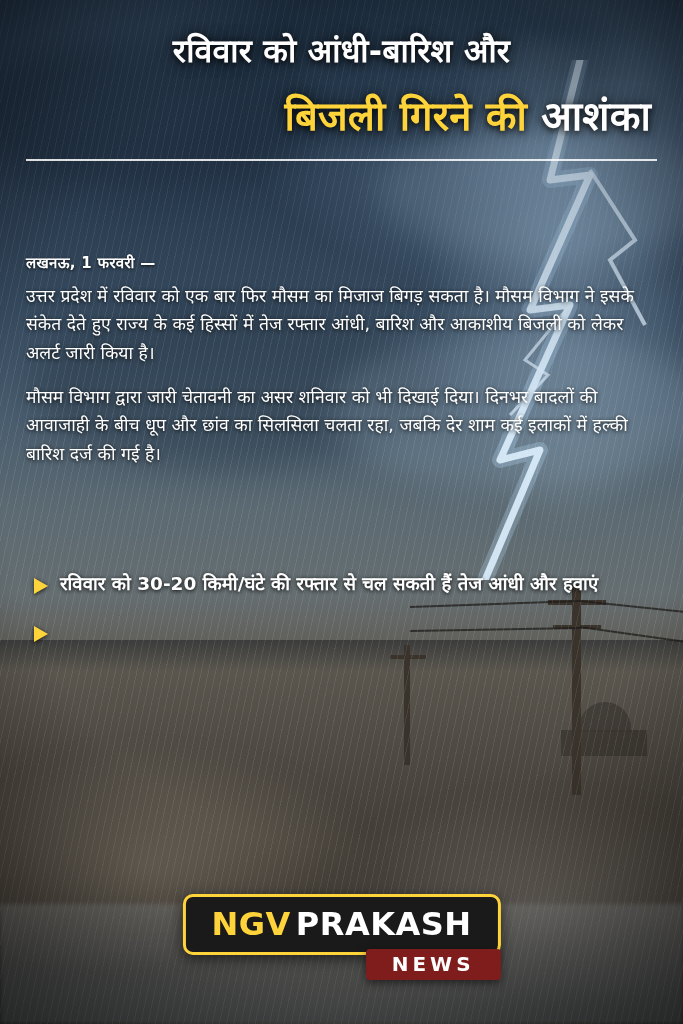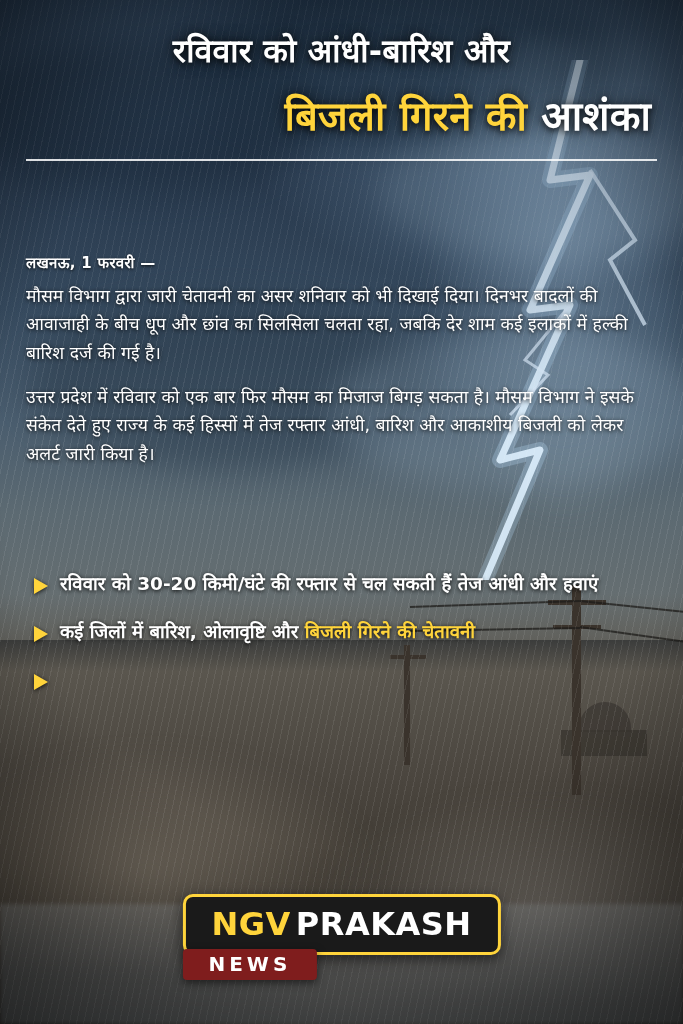--- a/index.html
+++ b/index.html
@@ -160,21 +160,21 @@
   }
   .bullet .btxt{
     color:#fff;font-size:18.5px;line-height:1.5;font-weight:bold;
     text-shadow:0 1px 4px rgba(0,0,0,.95);
   }
   .bullet .btxt .yellow{color:#ffd43b;}
 
   
   .logo{
     position:absolute;left:50%;transform:translateX(-50%);
-    bottom:44px;text-align:left;
+    bottom:44px;text-align:right;
   }
   .logo-main{
     display:inline-block;
     background:#1a1a1a;
     border:3px solid #ffd43b;
     border-radius:10px;
     padding:8px 26px 9px;
     box-shadow:0 4px 14px rgba(0,0,0,.6);
   }
   .logo-main .ngv{color:#ffd43b;font-size:32px;font-weight:bold;letter-spacing:.5px;}
@@ -236,38 +236,31 @@
     <div class="head-line h2">रविवार को आंधी-बारिश और</div>
     <div class="head-line h3">
       <span class="yellow">बिजली गिरने की</span>
       <span>आशंका</span>
     </div>
     <div class="rule"></div>
   </div>
 
   <div class="body-area">
     <div class="dateline">लखनऊ, 1 फरवरी —</div>
+    <p class="para">उत्तर प्रदेश में रविवार को एक बार फिर मौसम का मिजाज बिगड़ सकता है। मौसम विभाग ने इसके संकेत देते हुए राज्य के कई हिस्सों में तेज रफ्तार आंधी, बारिश और आकाशीय बिजली को लेकर अलर्ट जारी किया है।</p>
     <p class="para">मौसम विभाग द्वारा जारी चेतावनी का असर शनिवार को भी दिखाई दिया। दिनभर बादलों की आवाजाही के बीच धूप और छांव का सिलसिला चलता रहा, जबकि देर शाम कई इलाकों में हल्की बारिश दर्ज की गई है।</p>
-    <p class="para">उत्तर प्रदेश में रविवार को एक बार फिर मौसम का मिजाज बिगड़ सकता है। मौसम विभाग ने इसके संकेत देते हुए राज्य के कई हिस्सों में तेज रफ्तार आंधी, बारिश और आकाशीय बिजली को लेकर अलर्ट जारी किया है।</p>
   </div>
 
   <div class="bullets">
     <div class="bullet">
       <span class="marker"></span>
       <span class="btxt">रविवार को 30-20 किमी/घंटे की रफ्तार से चल सकती हैं तेज आंधी और हवाएं</span>
     </div>
     <div class="bullet">
       <span class="marker"></span>
-      <span class="btxt">
-        <span>कई जिलों में बारिश, ओलावृष्टि और</span>
-        <span class="yellow">बिजली गिरने की चेतावनी</span>
-      </span>
-    </div>
-    <div class="bullet">
-      <span class="marker"></span>
     </div>
   </div>
 
   <div class="logo">
     <div class="logo-main">
       <span class="ngv">NGV</span>
       <span class="prakash">PRAKASH</span>
     </div>
     <div><span class="logo-news">NEWS</span></div>
   </div>

